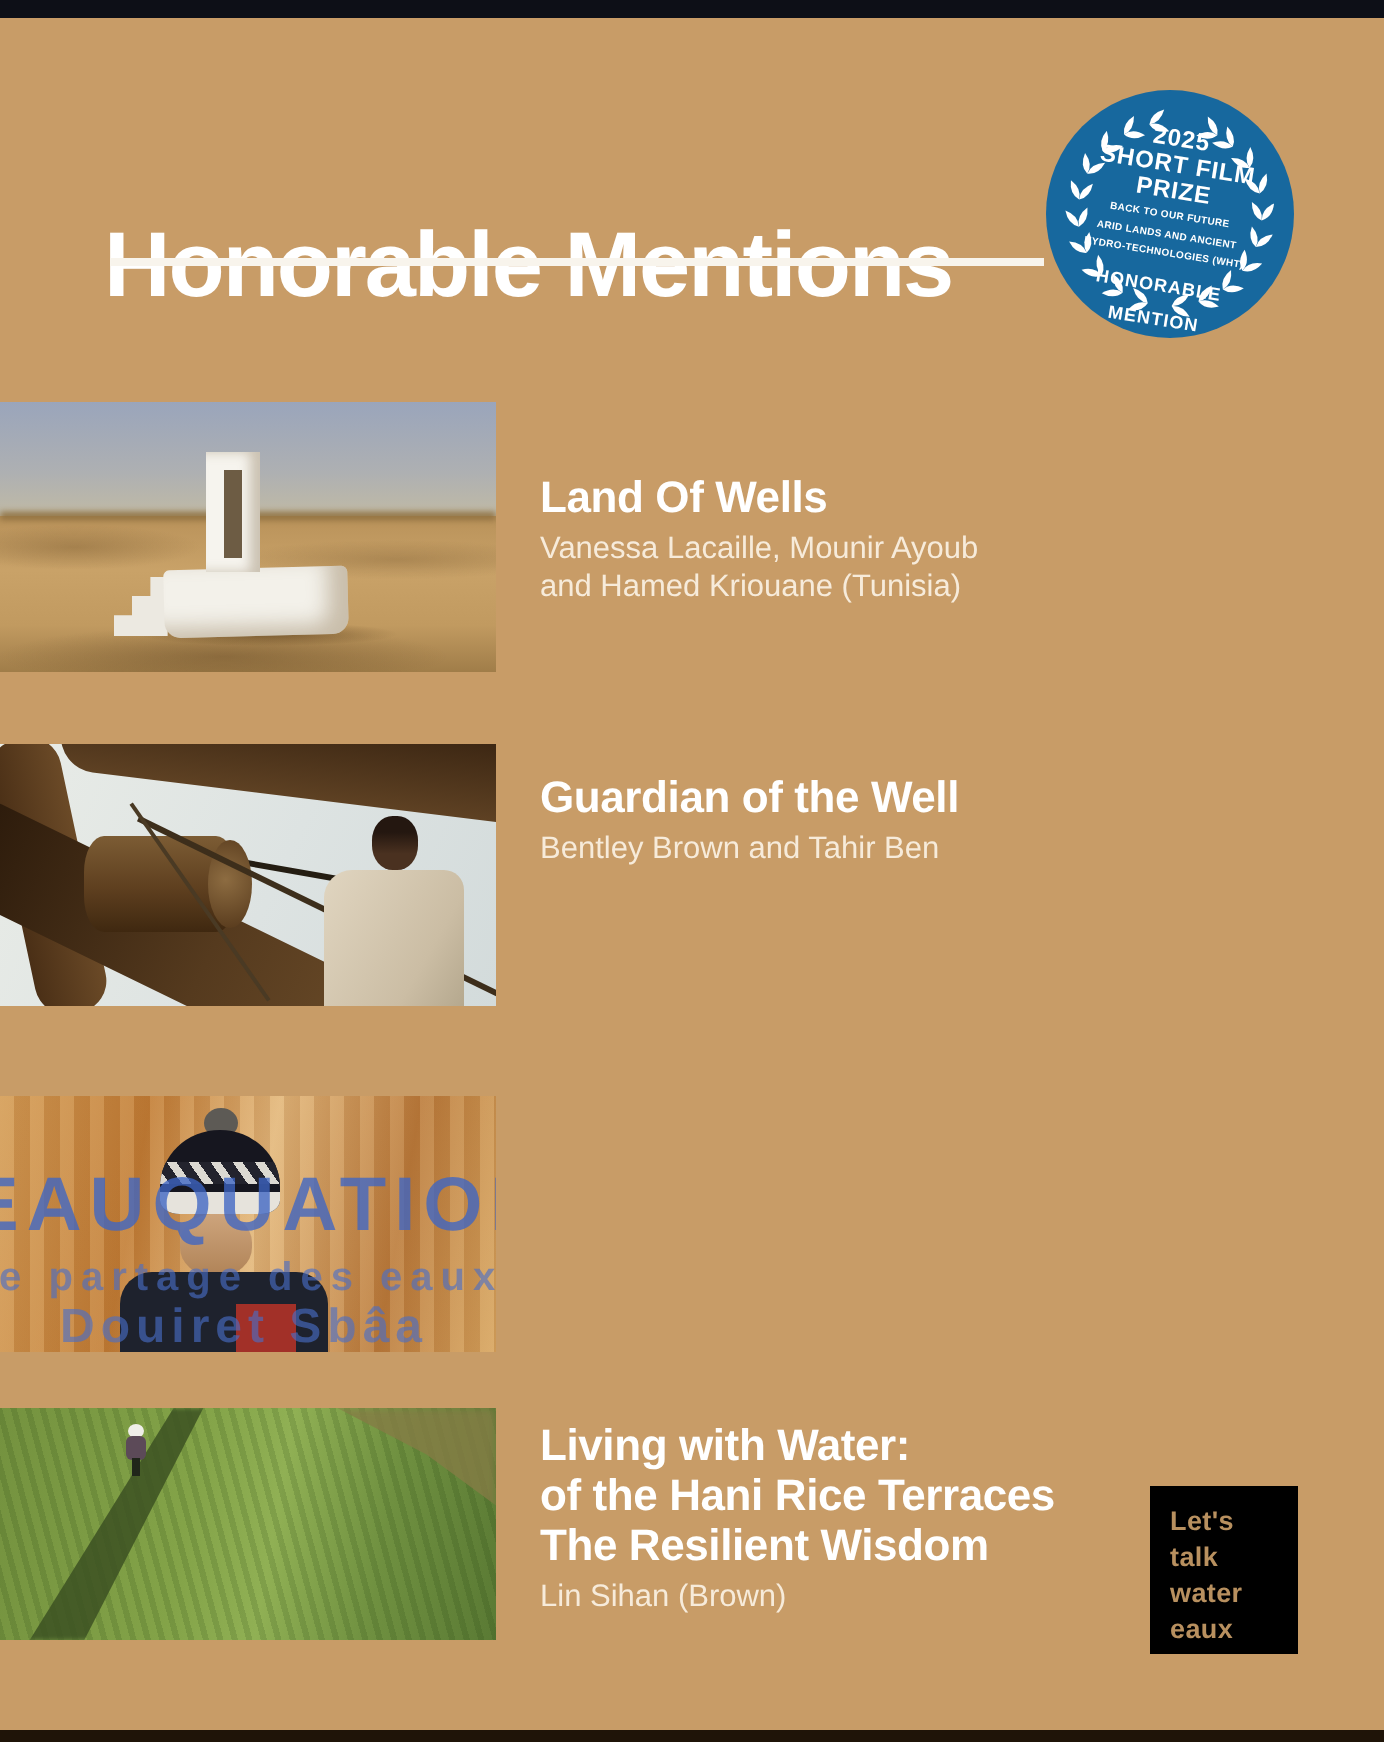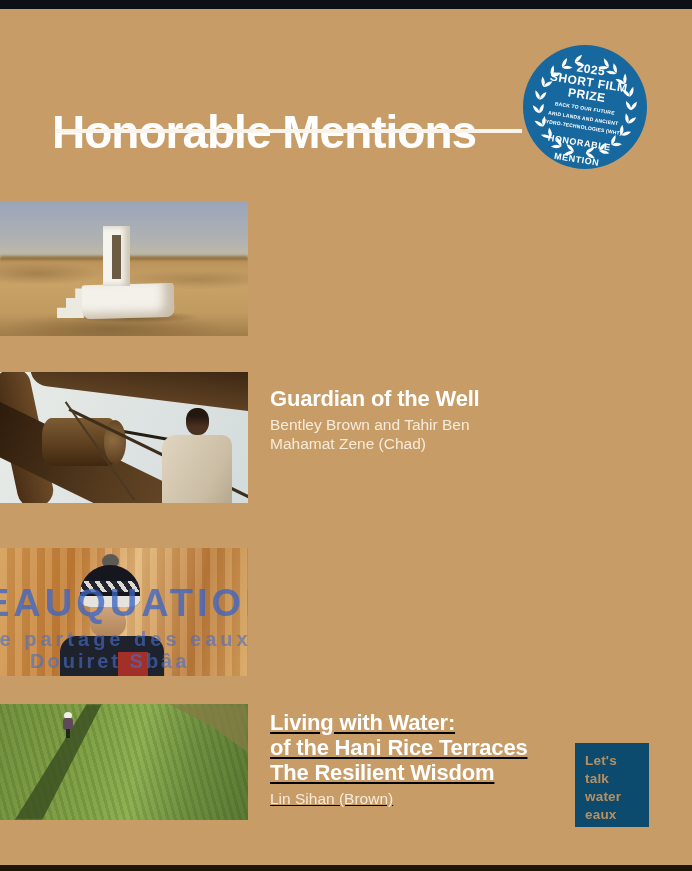--- a/index.html
+++ b/index.html
@@ -95,41 +95,41 @@
   .t3 .hat::after{content:"";position:absolute;left:0;bottom:0;width:100%;height:11px;background:#e6e3dc;}
   .t3 .face{position:absolute;left:30px;top:53px;width:36px;height:31px;border-radius:46%;
     background:linear-gradient(180deg,#cda47c,#b08357);}
   .t3 .body{position:absolute;left:0;bottom:0;width:104px;height:40px;border-radius:16px 16px 0 0;background:#1e222d;}
   .t3 .body::after{content:"";position:absolute;right:16px;bottom:0;width:30px;height:24px;background:#a23028;}
   .t3 .ov1{position:absolute;left:-16px;top:34px;white-space:nowrap;
     font-size:38px;font-weight:bold;letter-spacing:4px;color:rgba(62,101,196,.78);}
   .t3 .ov2{position:absolute;left:-10px;top:80px;white-space:nowrap;
     font-size:20px;font-weight:bold;letter-spacing:4px;color:rgba(72,110,200,.62);}
   .t3 .ov3{position:absolute;left:30px;top:102px;white-space:nowrap;
-    font-size:20px;font-weight:bold;letter-spacing:3px;color:rgba(72,110,200,.62);}
+    font-size:24px;font-weight:bold;letter-spacing:3px;color:rgba(72,110,200,.62);}
 
   
   .t4{top:704px;height:116px;
     background:
       repeating-linear-gradient(75deg, rgba(25,55,8,.14) 0 3px, rgba(255,255,255,0) 3px 7px),
       linear-gradient(100deg,#74923f 0%,#83a348 38%,#90b054 55%,#6f9040 76%,#5a7a34 100%);}
   .t4 .path{position:absolute;inset:0;background:#3c5223;opacity:.85;filter:blur(1px);
     clip-path:polygon(35% 0,41% 0,17% 100%,6% 100%);}
   .t4 .brown{position:absolute;inset:0;background:#857c45;opacity:.8;filter:blur(2px);
     clip-path:polygon(68% 0,100% 0,100% 42%,86% 20%);}
   .t4 .person{position:absolute;left:62px;top:8px;width:12px;height:26px;}
   .t4 .person .hat{position:absolute;left:2px;top:0;width:8px;height:7px;border-radius:50%;background:#efeee8;}
   .t4 .person .torso{position:absolute;left:1px;top:6px;width:10px;height:12px;border-radius:3px;background:#5c4a58;}
   .t4 .person .legs{position:absolute;left:4px;top:17px;width:4px;height:9px;background:#20261a;}
 
   
-  .info1{top:236px;} .info2{top:386px;} .info3{top:565px;} .info4{top:710px;text-decoration:underline;}
-
-  
-  .logo-box{position:absolute;left:575px;top:743px;width:74px;height:84px;background:#0c4a6e;
+  .info1{top:236px;} .info2{top:386px;} .info3{top:565px;} .info4{top:710px;}
+
+  
+  .logo-box{position:absolute;left:575px;top:743px;width:74px;height:84px;background:#000000;
     box-sizing:border-box;padding:9px 0 0 10px;}
   .logo-box div{font-size:13.5px;font-weight:bold;color:#b8905f;line-height:18px;letter-spacing:.2px;}
 </style>
 </head>
 <body>
 
 <div class="poster">
 
   <div class="bar top"></div>
 
@@ -202,39 +202,45 @@
 
   <div class="thumb t1">
     <div class="sky"></div>
     <div class="ground"></div>
     <div class="ridge"></div>
     <div class="well-shadow"></div>
     <div class="well-steps"></div>
     <div class="well-base"></div>
     <div class="well-pillar"></div>
   </div>
+  <div class="info info1">
+    <div class="film-title">Land Of Wells</div>
+    <div class="film-credits">
+      <div>Vanessa Lacaille, Mounir Ayoub</div>
+      <div>and Hamed Kriouane (Tunisia)</div>
+    </div>
+  </div>
 
   <div class="thumb t2">
     <div class="beam-top"></div>
     <div class="beam-left"></div>
     <div class="beam-main"></div>
     <div class="axle"></div>
     <div class="pulley"></div>
     <div class="rope1"></div>
     <div class="rope2"></div>
     <div class="man">
       <div class="head"></div>
       <div class="body"></div>
     </div>
   </div>
   <div class="info info2">
     <div class="film-title">Guardian of the Well</div>
     <div class="film-credits">
       <div>Bentley Brown and Tahir Ben</div>
-      <div>Mahamat Zene (Chad)</div>
     </div>
   </div>
 
   <div class="thumb t3">
     <div class="child">
       <div class="pom"></div>
       <div class="hat"></div>
       <div class="face"></div>
       <div class="body"></div>
     </div>

